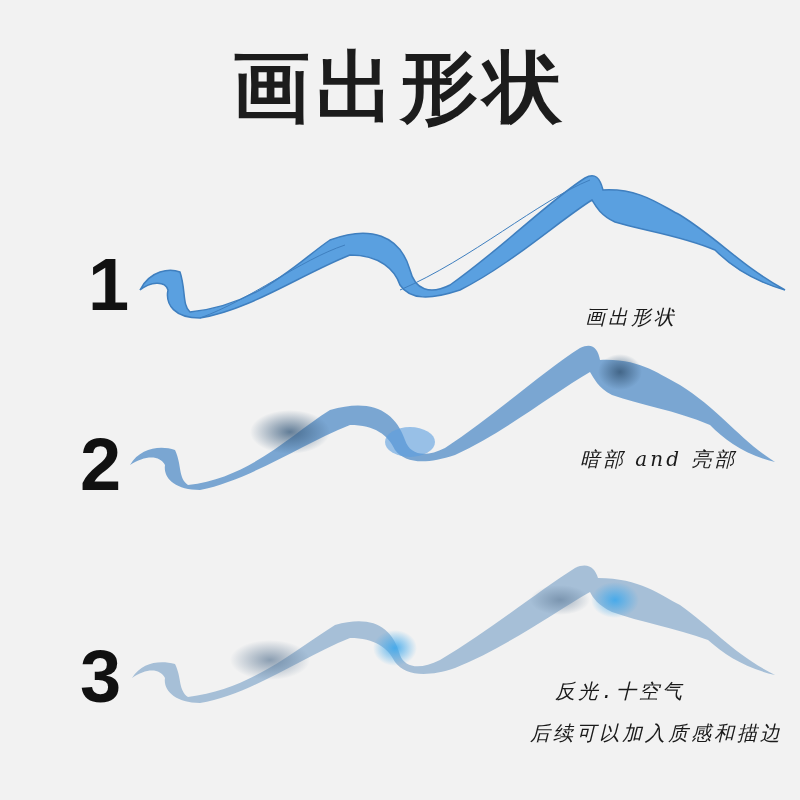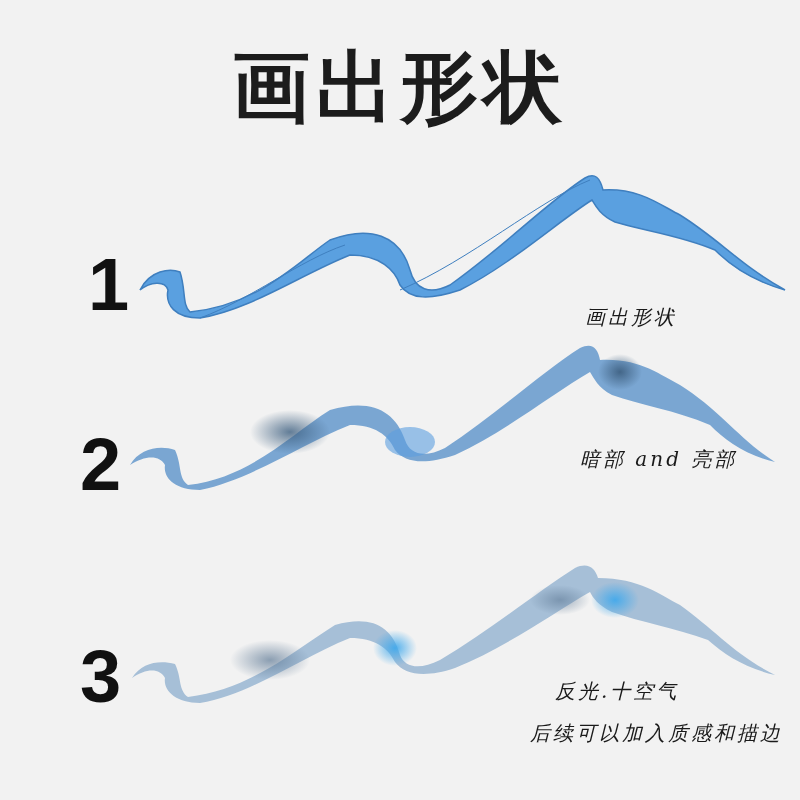--- a/index.html
+++ b/index.html
@@ -48,14 +48,14 @@
         <stop offset="0" stop-color="#3ea8ec"></stop>
         <stop offset="1" stop-color="#3ea8ec" stop-opacity="0"></stop>
       </radialGradient>
   </defs>
   <path d="M132,678 C142,662 160,660 175,664 C182,678 178,690 188,697 C250,690 295,650 335,625 C370,615 392,625 400,655 C405,668 420,670 440,660 C490,630 540,590 575,568 C588,562 595,568 598,578 C640,578 660,595 680,605 C715,630 735,655 775,675 C745,668 725,655 708,640 C675,628 640,622 612,612 C598,605 593,598 590,592 C555,612 505,648 455,668 C425,678 405,675 395,662 C388,648 375,638 350,638 C300,658 250,695 200,703 C175,703 163,690 165,678 C160,668 146,668 132,678 Z" fill="#a6bfd7"></path>
   <ellipse cx="270" cy="660" rx="40" ry="20" fill="url(#sh3a)" opacity="0.7"></ellipse>
   <ellipse cx="395" cy="648" rx="22" ry="18" fill="url(#hl3)" opacity="0.9"></ellipse>
   <ellipse cx="615" cy="600" rx="24" ry="18" fill="url(#hl3)" opacity="0.9"></ellipse>
   <ellipse cx="560" cy="600" rx="30" ry="15" fill="url(#sh3a)" opacity="0.6"></ellipse>
 </svg>
-<div class="note" style="left:555px; top:678px;">反光.十空气</div>
+<div class="note" style="left:555px; top:678px;font-family:Liberation Mono, monospace;">反光.十空气</div>
 <div class="note" style="left:530px; top:720px;">后续可以加入质感和描边</div>
 
 </body></html>

